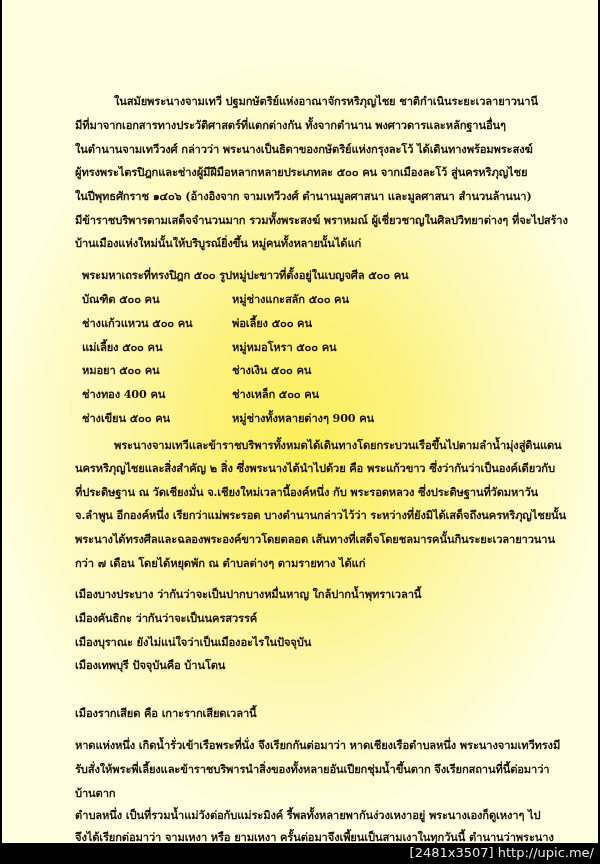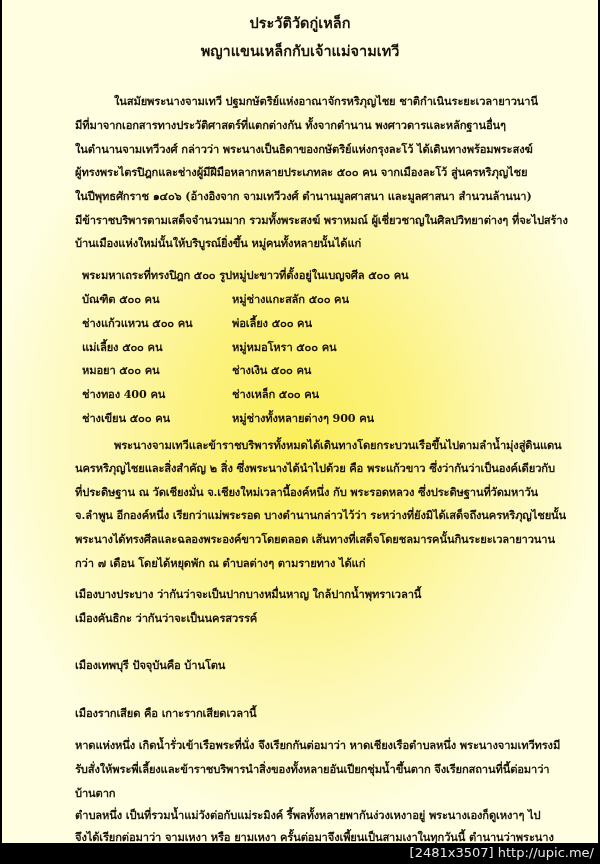--- a/index.html
+++ b/index.html
@@ -26,22 +26,20 @@
     .col2 { left: 230px; text-align: right; }
     .watermark {
       position: absolute; right: 6px; bottom: 2px; color: #e8e8e8;
       font-family: "DejaVu Sans", sans-serif; font-size: 13px; line-height: 18px;
     }
   </style>
 </head>
 <body>
 
 <div class="page">
-  <div class="title t1">ประวัติวัดกู่เหล็ก</div>
-  <div class="title t2">พญาแขนเหล็กกับเจ้าแม่จามเทวี</div>
 
   <div class="line indent" style="top:94px">ในสมัยพระนางจามเทวี ปฐมกษัตริย์แห่งอาณาจักรหริภุญไชย ชาติกำเนินระยะเวลายาวนานี</div>
   <div class="line" style="top:118px">มีที่มาจากเอกสารทางประวัติศาสตร์ที่แตกต่างกัน ทั้งจากตำนาน พงศาวดารและหลักฐานอื่นๆ</div>
   <div class="line" style="top:142px">ในตำนานจามเทวีวงศ์ กล่าวว่า พระนางเป็นธิดาของกษัตริย์แห่งกรุงละโว้ ได้เดินทางพร้อมพระสงฆ์</div>
   <div class="line" style="top:165px">ผู้ทรงพระไตรปิฎกและช่างผู้มีฝีมือหลากหลายประเภทละ ๕๐๐ คน จากเมืองละโว้ สู่นครหริภุญไชย</div>
   <div class="line" style="top:189px">ในปีพุทธศักราช ๑๔๐๖ (อ้างอิงจาก จามเทวีวงศ์ ตำนานมูลศาสนา และมูลศาสนา สำนวนล้านนา)</div>
   <div class="line" style="top:213px">มีข้าราชบริพารตามเสด็จจำนวนมาก รวมทั้งพระสงฆ์ พราหมณ์ ผู้เชี่ยวชาญในศิลปวิทยาต่างๆ ที่จะไปสร้าง</div>
   <div class="line" style="top:236px">บ้านเมืองแห่งใหม่นั้นให้บริบูรณ์ยิ่งขึ้น หมู่คนทั้งหลายนั้นได้แก่</div>
 
   <div class="line" style="top:268px;left:80px">พระมหาเถระที่ทรงปิฎก ๕๐๐ รูป</div>
@@ -61,20 +59,21 @@
 
   <div class="line indent" style="top:438px">พระนางจามเทวีและข้าราชบริพารทั้งหมดได้เดินทางโดยกระบวนเรือขึ้นไปตามลำน้ำมุ่งสู่ดินแดน</div>
   <div class="line" style="top:461px">นครหริภุญไชยและสิ่งสำคัญ ๒ สิ่ง ซึ่งพระนางได้นำไปด้วย คือ พระแก้วขาว ซึ่งว่ากันว่าเป็นองค์เดียวกับ</div>
   <div class="line" style="top:485px">ที่ประดิษฐาน ณ วัดเชียงมั่น จ.เชียงใหม่เวลานี้องค์หนึ่ง กับ พระรอดหลวง ซึ่งประดิษฐานที่วัดมหาวัน</div>
   <div class="line" style="top:508px">จ.ลำพูน อีกองค์หนึ่ง เรียกว่าแม่พระรอด บางตำนานกล่าวไว้ว่า ระหว่างที่ยังมิได้เสด็จถึงนครหริภุญไชยนั้น</div>
   <div class="line" style="top:532px">พระนางได้ทรงศีลและฉลองพระองค์ขาวโดยตลอด เส้นทางที่เสด็จโดยชลมารคนั้นกินระยะเวลายาวนาน</div>
   <div class="line" style="top:556px">กว่า ๗ เดือน โดยได้หยุดพัก ณ ตำบลต่างๆ ตามรายทาง ได้แก่</div>
 
   <div class="line" style="top:587px">เมืองบางประบาง ว่ากันว่าจะเป็นปากบางหมื่นหาญ ใกล้ปากน้ำพุทราเวลานี้</div>
   <div class="line" style="top:611px">เมืองคันธิกะ ว่ากันว่าจะเป็นนครสวรรค์</div>
+  <div class="line" style="top:635px">เมืองบุราณะ ยังไม่แน่ใจว่าเป็นเมืองอะไรในปัจจุบัน</div>
   <div class="line" style="top:658px">เมืองเทพบุรี ปัจจุบันคือ บ้านโตน</div>
   <div class="line" style="top:706px">เมืองรากเสียด คือ เกาะรากเสียดเวลานี้</div>
 
   <div class="line" style="top:738px">หาดแห่งหนึ่ง เกิดน้ำรั่วเข้าเรือพระที่นั่ง จึงเรียกกันต่อมาว่า หาดเชียงเรือตำบลหนึ่ง พระนางจามเทวีทรงมี</div>
   <div class="line" style="top:762px">รับสั่งให้พระพี่เลี้ยงและข้าราชบริพารนำสิ่งของทั้งหลายอันเปียกชุ่มน้ำขึ้นตาก จึงเรียกสถานที่นี้ต่อมาว่า</div>
   <div class="line" style="top:786px">บ้านตาก</div>
 
   <div class="line" style="top:808px">ตำบลหนึ่ง เป็นที่รวมน้ำแม่วังต่อกับแม่ระมิงค์ รี้พลทั้งหลายพากันง่วงเหงาอยู่ พระนางเองก็ดูเหงาๆ ไป</div>
   <div class="line" style="top:830px">จึงได้เรียกต่อมาว่า จามเหงา หรือ ยามเหงา ครั้นต่อมาจึงเพี้ยนเป็นสามเงาในทุกวันนี้ ตำนานว่าพระนาง</div>
 </div>

